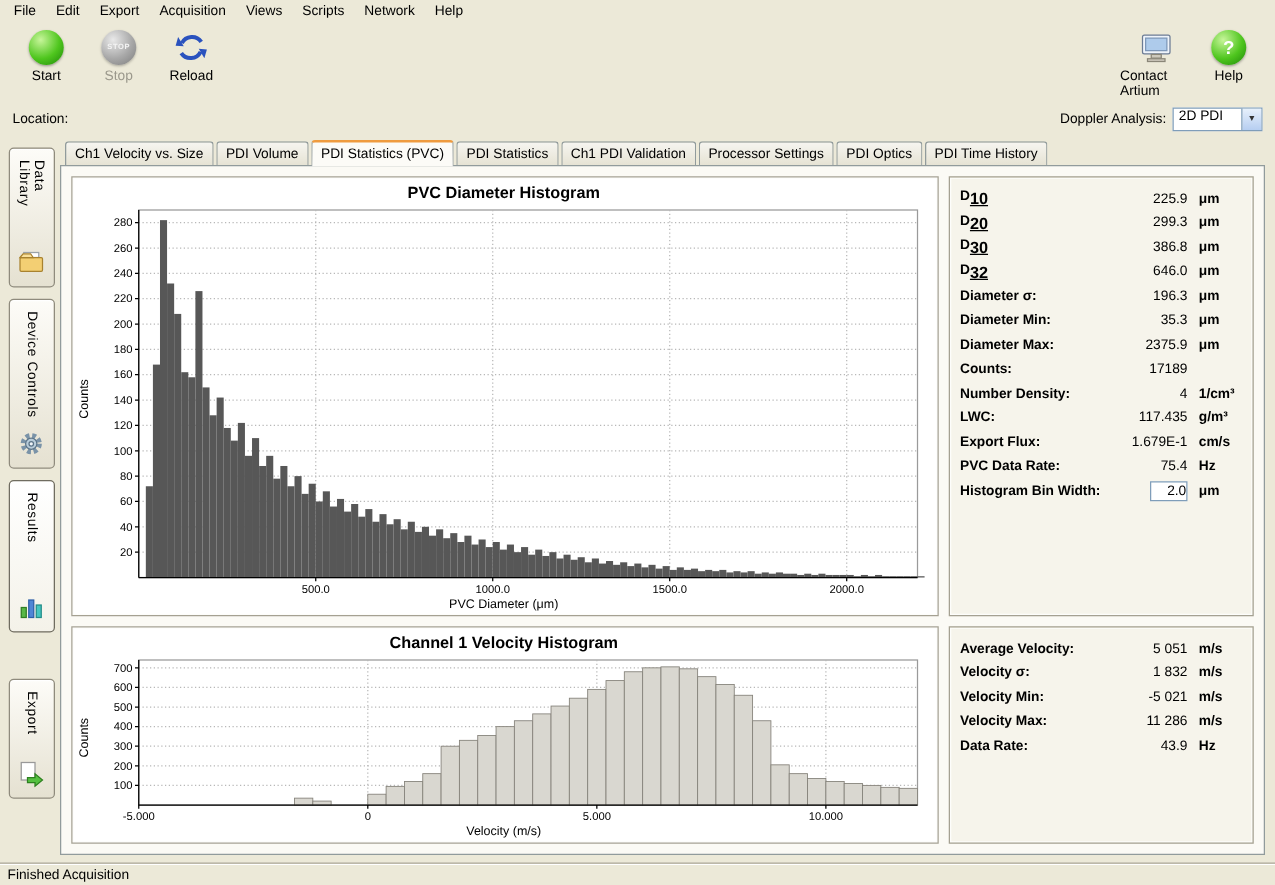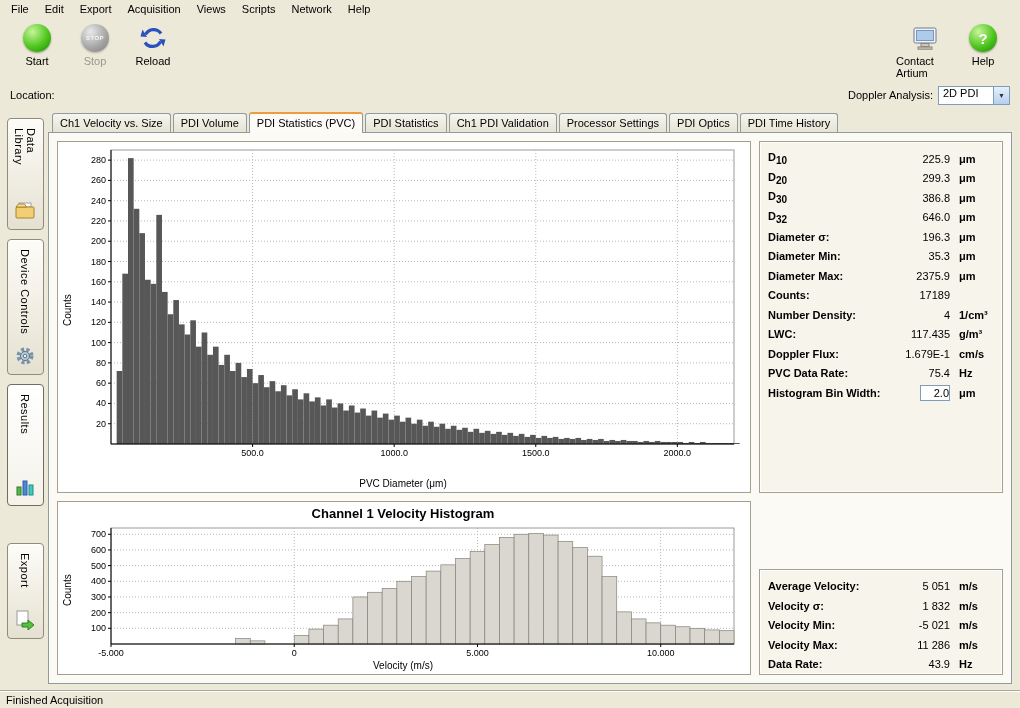--- a/index.html
+++ b/index.html
@@ -43,37 +43,37 @@
   
   .content { flex:1; display:flex; flex-direction:column; padding:2px 8px 6px 2px; min-width:0; }
   .tab-strip { display:flex; align-items:flex-end; height:22px; padding-left:4px; position:relative; z-index:2; }
   .tab { border:1px solid #919b9c; border-bottom:none; border-radius:3px 3px 0 0;
          background:linear-gradient(#f6f5f0,#e6e3d4); padding:3px 7px 3px 7px; margin-right:2px;
          white-space:nowrap; position:relative; top:0; cursor:default; }
   .tab.active { background:#fcfbf7; border-top:2px solid #ef9b3f; padding-top:3px; margin-bottom:-1px; padding-bottom:4px; }
   .panel { flex:1; border:1px solid #919b9c; background:#fbfaf5; padding:8px; display:flex; flex-direction:column; gap:8px; min-height:0; }
   .section { display:flex; gap:8px; min-height:0; }
   .section.top { height:352px; }
-  .section.bottom { flex:1;align-items:flex-end; }
+  .section.bottom { flex:1; }
   
   .chart-box { flex:1; border:1px solid #a5a192; background:#fff; display:flex; flex-direction:column;
                padding:2px 4px 1px 2px; box-shadow:inset 0 0 0 1px #fdfdfb; min-width:0; }
   .chart-title { font-weight:bold; font-size:13px; text-align:center; padding:2px 0 1px 0; }
   .chart-mid { flex:1; display:flex; min-height:0; }
   .ylabel { width:15px; writing-mode:vertical-rl; transform:rotate(180deg); font-size:10px;
             display:flex; align-items:center; justify-content:center; }
   .plot-wrap { flex:1; min-width:0; }
   .xlabel { text-align:center; font-size:10px; padding:1px 0 2px 0; }
   svg.chart { font-family:"Liberation Sans",sans-serif; display:block; }
   
   .stats-box { width:244px; border:1px solid #a5a192; background:#f6f4eb; box-shadow:inset 0 0 0 1px #fdfdfb;
                padding:7px 0 0 0; overflow:hidden; }
   .stat-row { display:grid; grid-template-columns:1fr 66px 44px; align-items:center; padding:0 8px; height:19.5px; }
   .stat-label { font-weight:bold; white-space:nowrap; }
-  .stat-label sub { font-size:10px; }
+  .stat-label sub { font-size:13px;text-decoration:underline; }
   .stat-value { text-align:right; }
   .stat-unit { padding-left:9px; font-weight:bold; }
   .stat-input { width:30px; height:16px; border:1px solid #7f9db9; background:#fff; text-align:right;
                 font-family:Liberation Sans, sans-serif; font-size:11px; justify-self:end; }
   
   .status-bar { height:18px; border-top:1px solid #aca899; box-shadow:inset 0 1px 0 #fff;
                 display:flex; align-items:center; padding:0 6px; }
 </style>
 </head>
 <body>
@@ -181,20 +181,21 @@
         <div class="tab">Ch1 PDI Validation</div>
         <div class="tab">Processor Settings</div>
         <div class="tab">PDI Optics</div>
         <div class="tab">PDI Time History</div>
       </div>
 
     <div class="panel">
 
       <div class="section top">
         <div class="chart-box">
+          <div class="chart-title">PVC Diameter Histogram</div>
           <div class="chart-mid">
             <div class="ylabel">Counts</div>
             <div class="plot-wrap" id="plot0">
               <svg class="chart" id="chart0" width="671" height="315">
                   <rect x="36" y="6" width="623" height="294" fill="#ffffff" stroke="#9a9a9a" stroke-width="1"></rect>
                   <line x1="36" x2="659" y1="279.7241379310345" y2="279.7241379310345" stroke="#b8b8b8" stroke-width="1" stroke-dasharray="1,2"></line>
                   <line x1="36" x2="659" y1="259.44827586206895" y2="259.44827586206895" stroke="#b8b8b8" stroke-width="1" stroke-dasharray="1,2"></line>
                   <line x1="36" x2="659" y1="239.17241379310346" y2="239.17241379310346" stroke="#b8b8b8" stroke-width="1" stroke-dasharray="1,2"></line>
                   <line x1="36" x2="659" y1="218.89655172413794" y2="218.89655172413794" stroke="#b8b8b8" stroke-width="1" stroke-dasharray="1,2"></line>
                   <line x1="36" x2="659" y1="198.6206896551724" y2="198.6206896551724" stroke="#b8b8b8" stroke-width="1" stroke-dasharray="1,2"></line>
@@ -409,21 +410,21 @@
               <span class="stat-label">Number Density:</span>
               <span class="stat-value">4</span>
               <span class="stat-unit">1/cm³</span>
             </div>
             <div class="stat-row">
               <span class="stat-label">LWC:</span>
               <span class="stat-value">117.435</span>
               <span class="stat-unit">g/m³</span>
             </div>
             <div class="stat-row">
-              <span class="stat-label">Doppler Flux:</span>
+              <span class="stat-label">Export Flux:</span>
               <span class="stat-value">1.679E-1</span>
               <span class="stat-unit">cm/s</span>
             </div>
             <div class="stat-row">
               <span class="stat-label">PVC Data Rate:</span>
               <span class="stat-value">75.4</span>
               <span class="stat-unit">Hz</span>
             </div>
             <div class="stat-row">
               <span class="stat-label">Histogram Bin Width:</span>

